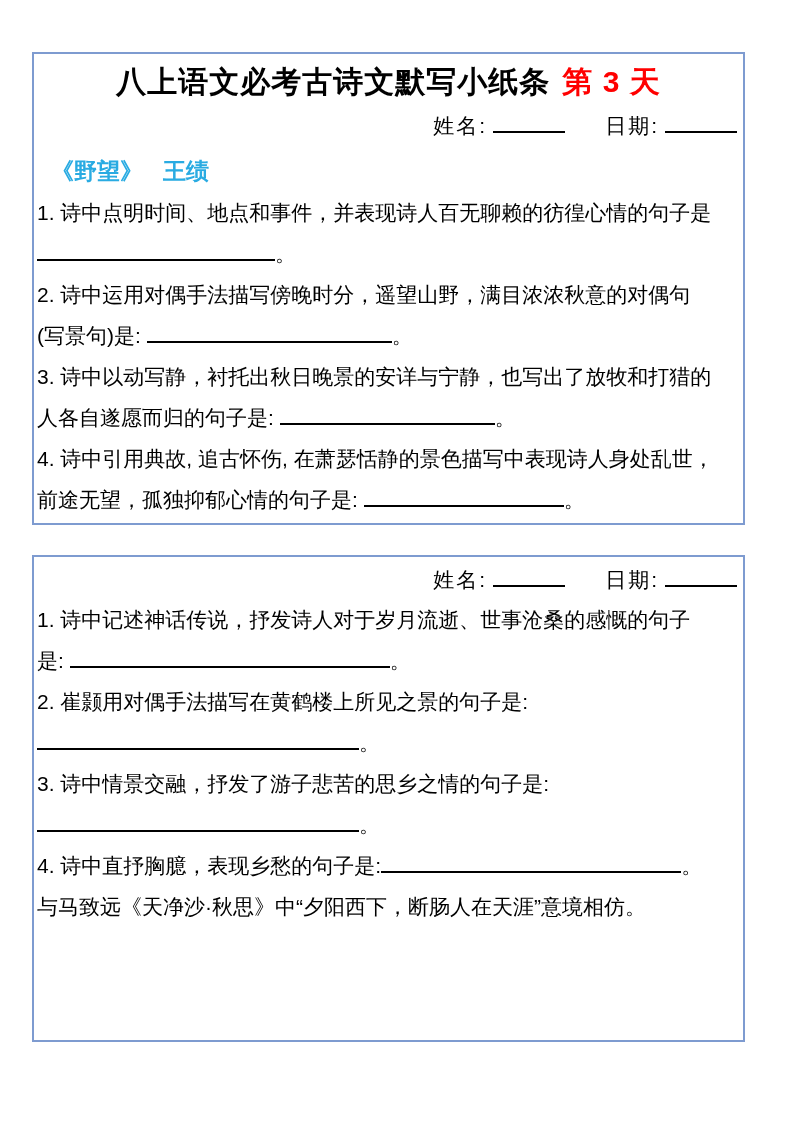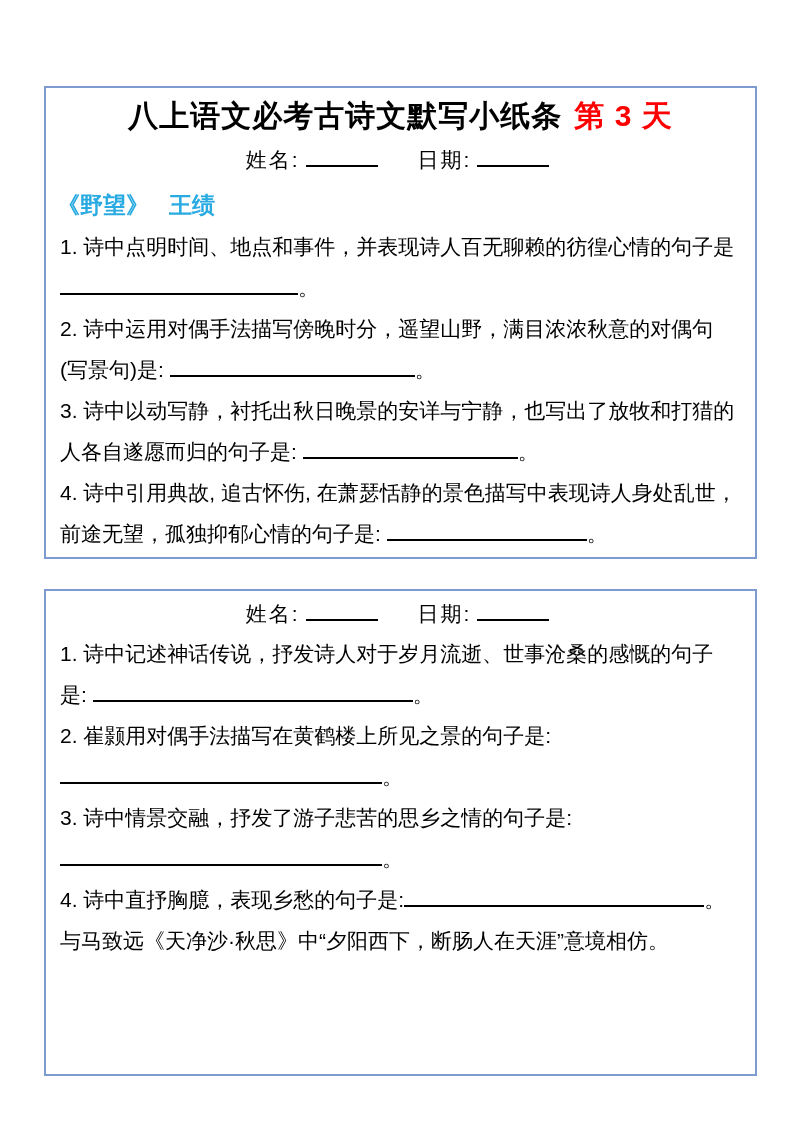--- a/index.html
+++ b/index.html
@@ -6,47 +6,47 @@
     --card-border:#7e9bd0;
     --day-red:#ff0000;
     --poem-blue:#29abe2;
     --ink:#000000;
   }
   *{margin:0;padding:0;box-sizing:border-box;}
   html,body{width:793px;height:1121px;background:#ffffff;
     font-family:"Liberation Sans","DejaVu Sans",sans-serif;color:var(--ink);}
   .page{position:relative;width:793px;height:1121px;background:#ffffff;overflow:hidden;}
   .card{
-    position:absolute;left:44px;width:713px;
+    position:absolute;left:32px;width:713px;
     border:2px solid var(--card-border);
-    background:#ffffff;overflow:hidden;margin-top:34px;
+    background:#ffffff;overflow:hidden;
   }
   .card-1{top:52px;height:473px;}
   .card-2{top:555px;height:487px;}
   .card-title{
     margin-top:8px;text-align:center;
     font-size:30px;font-weight:bold;letter-spacing:1px;white-space:pre;
   }
   .card-title .day{color:var(--day-red);margin-left:12px;}
   .name-line{
-    margin-top:9px;text-align:center;font-size:21px;white-space:pre;
+    margin-top:9px;text-align:right;font-size:21px;white-space:pre;
   }
   .name-line .lbl{letter-spacing:2px;}
   .nblank{
     display:inline-block;width:72px;height:14px;
     border-bottom:2px solid var(--ink);margin:0 6px;vertical-align:baseline;
   }
   .name-gap{display:inline-block;width:34px;}
   .poem-line{
-    margin-top:16px;padding-left:11px;
+    margin-top:16px;padding-left:17px;
     font-size:23px;font-weight:bold;color:var(--poem-blue);white-space:pre;
   }
   .poem-line .author{margin-left:20px;}
   .questions{
-    margin-top:5px;padding:0 10px 0 14px;
+    margin-top:5px;padding:0 10px 0 3px;
     font-size:21px;line-height:41px;white-space:pre;
   }
   .q-line{height:41px;}
   .blank{
     display:inline-block;height:14px;
     border-bottom:2px solid var(--ink);vertical-align:baseline;
   }
 </style>
 </head>
 <body>

